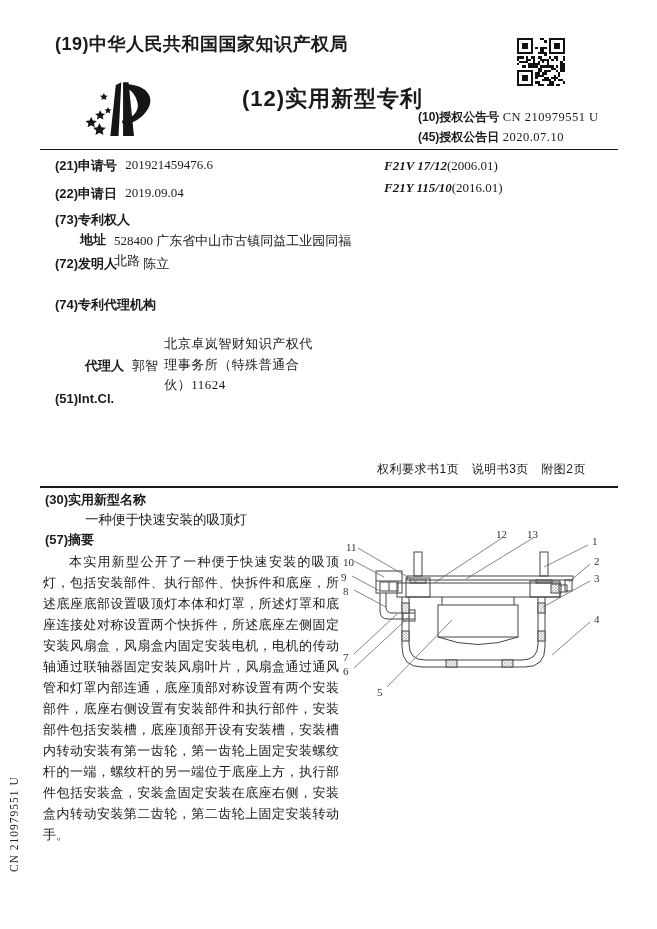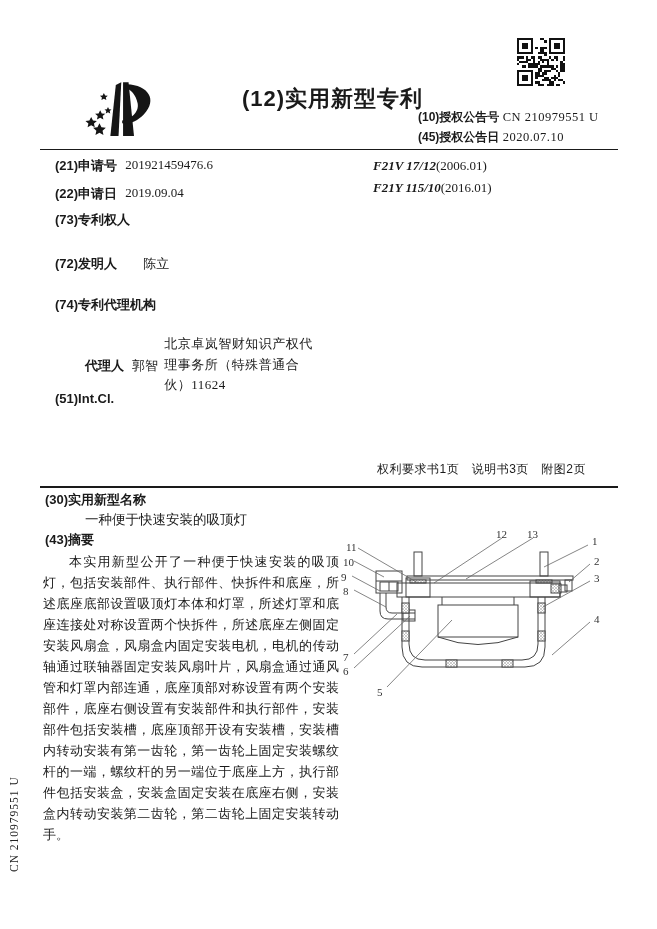--- a/index.html
+++ b/index.html
@@ -45,21 +45,21 @@
   .row-inventor{top:100px;gap:18px;}
   .row-agency{top:141px;}
   .row-agency .val{width:160px;line-height:20.5px;letter-spacing:0.5px;margin-top:38px;}
   .row-agent{top:202px;left:30px;}
   .row-intcl{top:224px;margin-top:12px;}
   .intcl-list{position:absolute;left:30px;top:246px;line-height:21px;}
   .cls .code{font-family:"Liberation Serif","DejaVu Serif",serif;font-style:italic;font-weight:700;font-size:13px;}
   .cls .yr{font-family:"Liberation Serif","DejaVu Serif",serif;font-size:13px;}
 
   .rightcol{position:absolute;left:358px;top:155px;width:262px;font-size:13px;}
-  .rrow{position:absolute;left:15px;white-space:nowrap;}
+  .rrow{position:absolute;left:26px;white-space:nowrap;}
   .rrow1{top:3px;}
   .rrow2{top:25px;}
   .pages-info{
     position:absolute;left:377px;top:461px;
     font-size:12px;letter-spacing:0.5px;white-space:nowrap;
   }
 
   
   .sec54-label{position:absolute;left:45px;top:491px;font-size:13px;font-weight:700;}
   .invention-title{position:absolute;left:85px;top:511px;font-size:13.5px;}
@@ -82,20 +82,21 @@
     transform:rotate(-90deg);transform-origin:left top;
     font-family:"Liberation Serif","DejaVu Serif",serif;
     font-size:11.5px;letter-spacing:1px;white-space:nowrap;color:#222;
   }
 </style>
 </head>
 <body>
 
 <div class="page">
 
+  <div class="authority">(19)中华人民共和国国家知识产权局</div>
 
   <div class="logo">
     <svg viewBox="0 0 110 75">
       <g fill="#151515">
         <path d="M46 10 L52 7 L49 66 L40 66 Z"></path>
         <path d="M54 7 L60 7 L66 66 L54 66 Z"></path>
         <path d="M58 9 C82 10 92 26 77 42 C69 50 60 54 53 52 L53 49 C62 48 72 40 70 30 C68 21 63 15 56 13 Z"></path>
         <path d="M33 22 l2.2 4.4 4.8.5-3.6 3.2 1 4.7-4.4-2.5-4.4 2.5 1-4.7-3.6-3.2 4.8-.5z" transform="scale(0.62) translate(20,8)"></path>
         <path d="M33 22 l2.2 4.4 4.8.5-3.6 3.2 1 4.7-4.4-2.5-4.4 2.5 1-4.7-3.6-3.2 4.8-.5z" transform="scale(0.8) translate(3,25)"></path>
         <path d="M33 22 l2.2 4.4 4.8.5-3.6 3.2 1 4.7-4.4-2.5-4.4 2.5 1-4.7-3.6-3.2 4.8-.5z" transform="scale(0.55) translate(35,40)"></path>
@@ -258,20 +259,24 @@
       <span class="lbl">(21)申请号</span>
       <span class="val">201921459476.6</span>
     </div>
     <div class="lrow row-appdate">
       <span class="lbl">(22)申请日</span>
       <span class="val">2019.09.04</span>
     </div>
     <div class="lrow row-patentee">
       <span class="lbl">(73)专利权人</span>
     </div>
+    <div class="lrow row-address">
+      <span class="lbl">地址</span>
+      <span class="val">528400 广东省中山市古镇同益工业园同福北路</span>
+    </div>
     <div class="lrow row-inventor">
       <span class="lbl">(72)发明人</span>
       <span class="val">陈立</span>
     </div>
     <div class="lrow row-agency">
       <span class="lbl">(74)专利代理机构</span>
       <span class="val">北京卓岚智财知识产权代理事务所（特殊普通合伙）11624</span>
     </div>
     <div class="lrow row-agent">
       <span class="lbl">代理人</span>
@@ -290,21 +295,21 @@
       <span class="code">F21Y 115/10</span><span class="yr">(2016.01)</span>
     </div>
   </div>
 
   <div class="pages-info">权利要求书1页　说明书3页　附图2页</div>
 
   <div class="hr2"></div>
 
   <div class="sec54-label">(30)实用新型名称</div>
   <div class="invention-title">一种便于快速安装的吸顶灯</div>
-  <div class="sec57-label">(43)摘要</div>
+  <div class="sec57-label">(57)摘要</div>
   <div class="abstract">本实用新型公开了一种便于快速安装的吸顶灯，包括安装部件、执行部件、快拆件和底座，所述底座底部设置吸顶灯本体和灯罩，所述灯罩和底座连接处对称设置两个快拆件，所述底座左侧固定安装风扇盒，风扇盒内固定安装电机，电机的传动轴通过联轴器固定安装风扇叶片，风扇盒通过通风管和灯罩内部连通，底座顶部对称设置有两个安装部件，底座右侧设置有安装部件和执行部件，安装部件包括安装槽，底座顶部开设有安装槽，安装槽内转动安装有第一齿轮，第一齿轮上固定安装螺纹杆的一端，螺纹杆的另一端位于底座上方，执行部件包括安装盒，安装盒固定安装在底座右侧，安装盒内转动安装第二齿轮，第二齿轮上固定安装转动手。</div>
 
   <div class="figure">
     <svg viewBox="0 0 327 205">
       <defs>
         <pattern id="stipple" width="3" height="3" patternUnits="userSpaceOnUse">
           <rect width="3" height="3" fill="#fff"></rect>
           <circle cx="1" cy="1" r="0.7" fill="#777"></circle>
           <circle cx="2.4" cy="2.4" r="0.5" fill="#999"></circle>
         </pattern>

